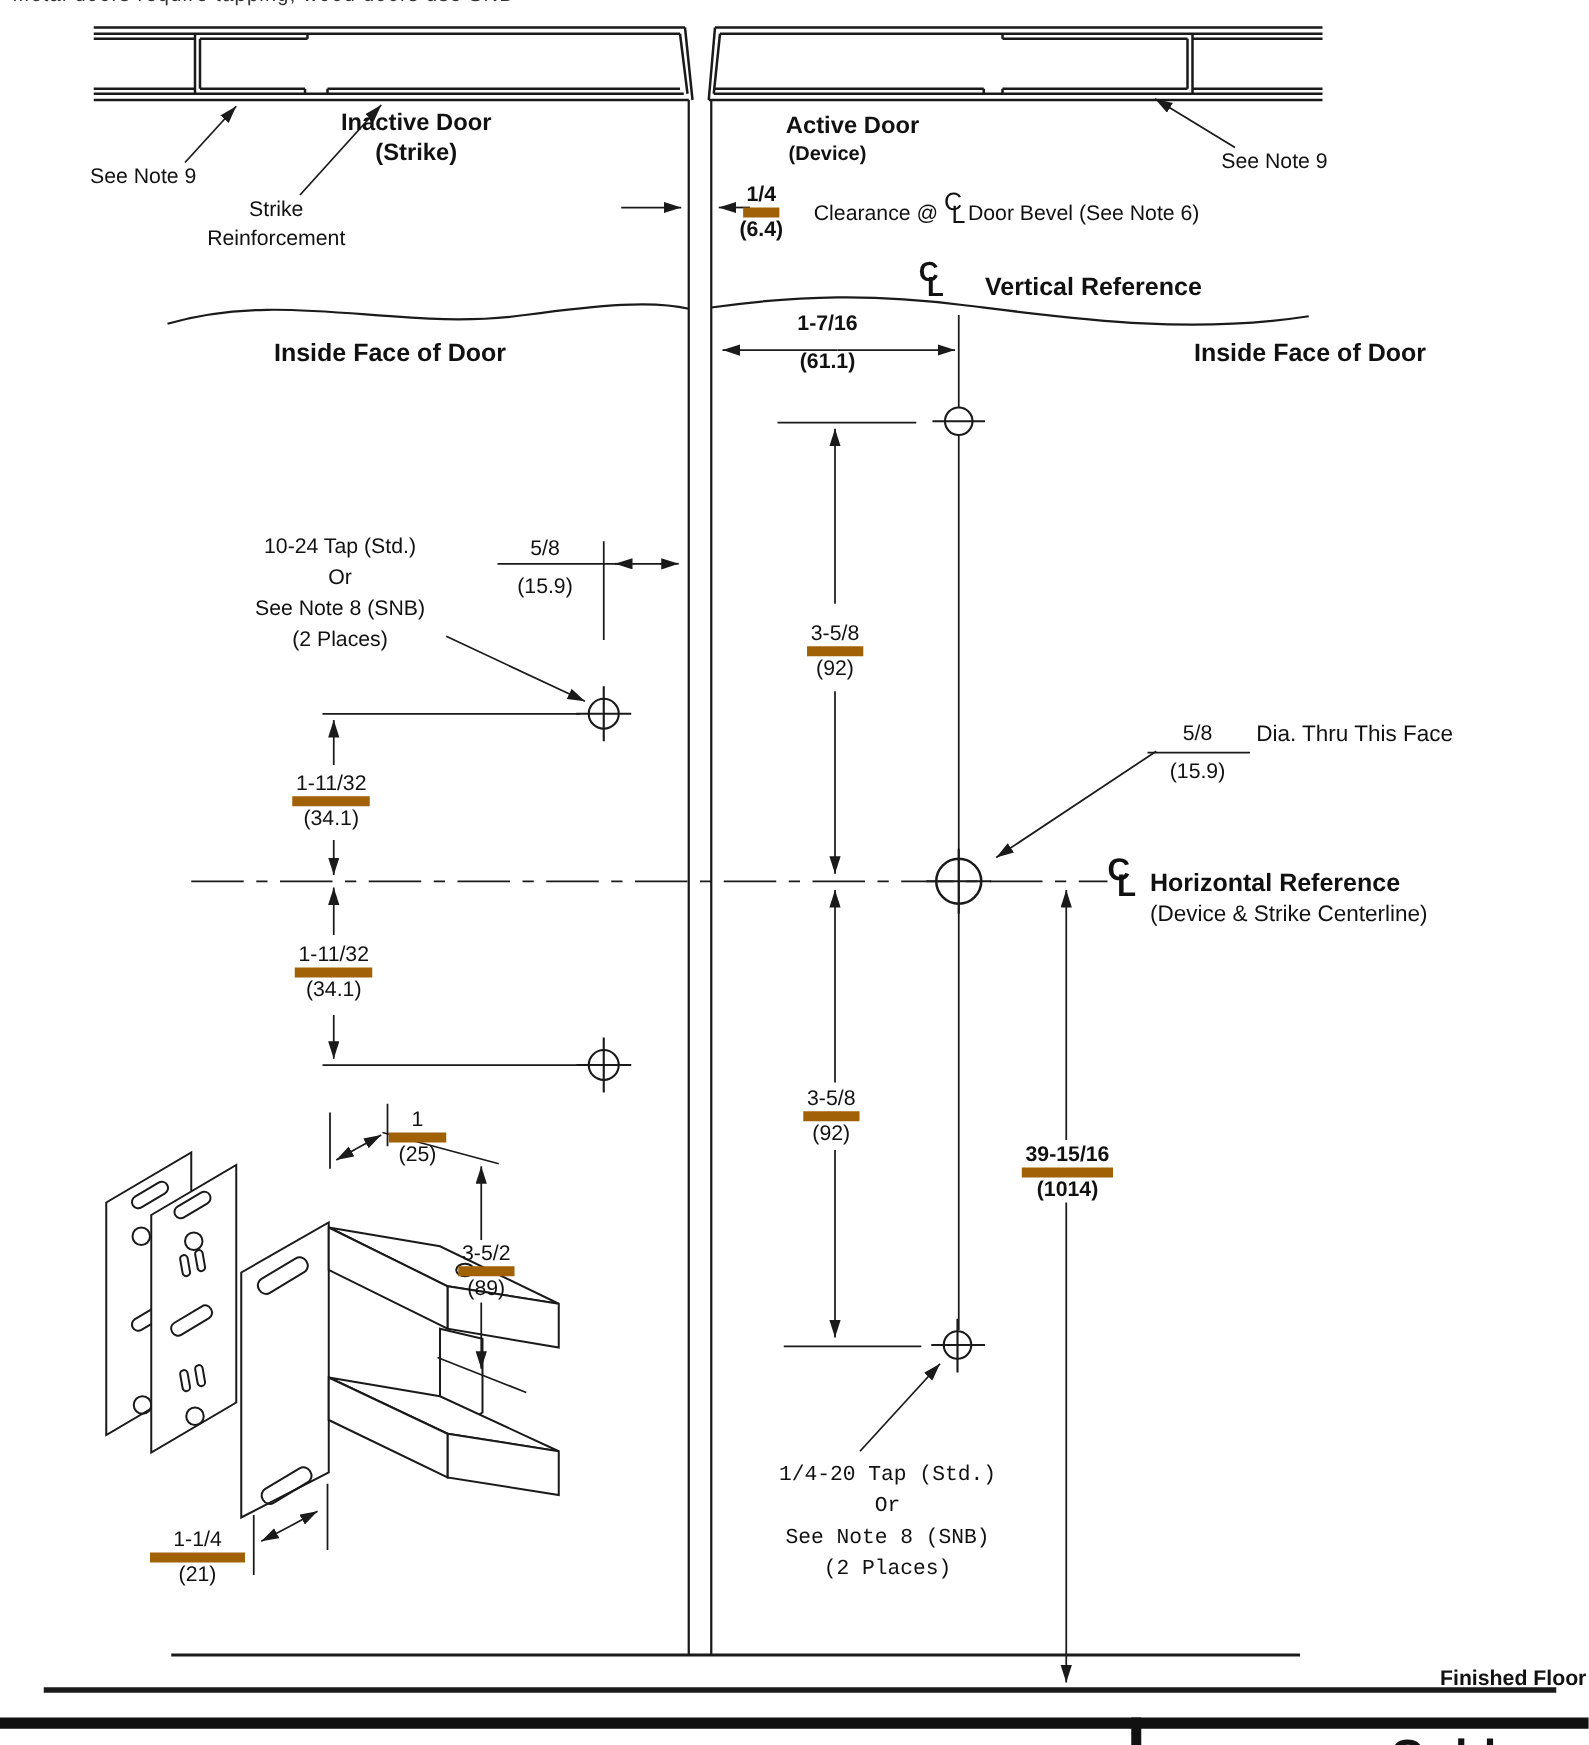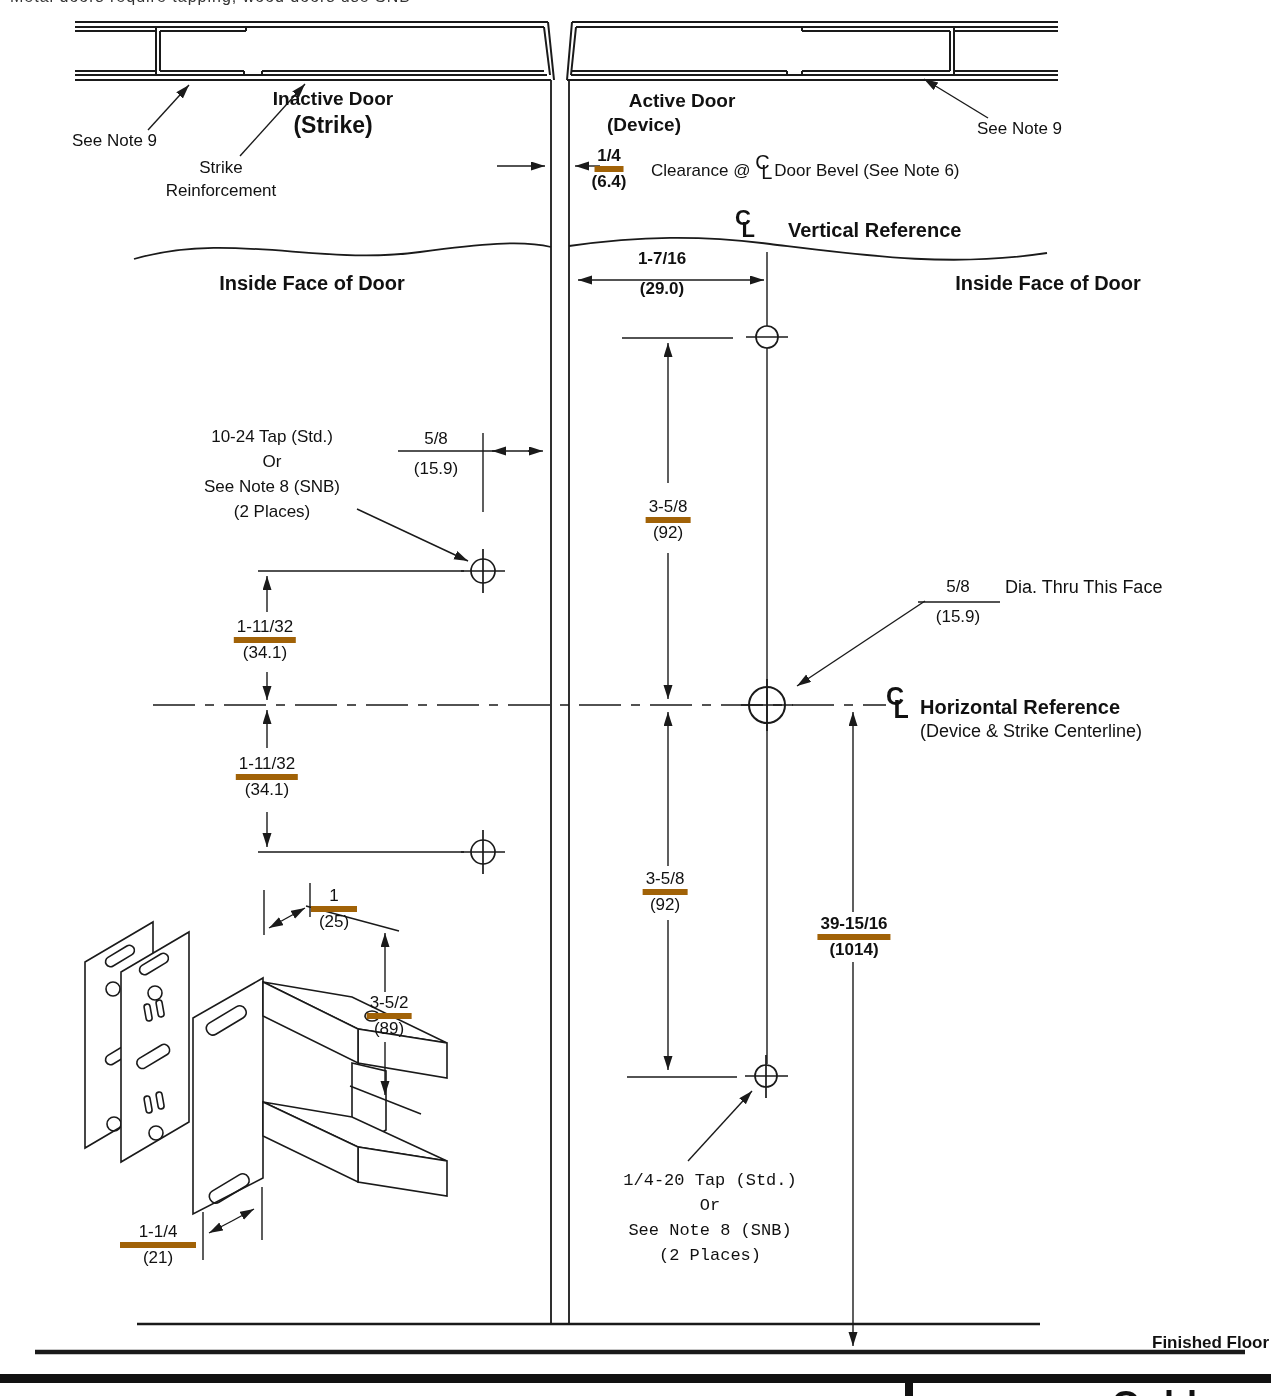--- a/index.html
+++ b/index.html
@@ -4,21 +4,21 @@
 <style>
   html,body{margin:0;padding:0;background:#fff;}
   #page{position:relative;width:1271px;height:1396px;background:#fff;overflow:hidden;
         font-family:"Liberation Sans",sans-serif;color:#111;padding-left:47px;}
   svg{position:absolute;left:0;top:0;}
   .t{position:absolute;white-space:nowrap;color:#111;font-size:17px;line-height:1.2;}
   .b{font-weight:bold;}
   .ctr{transform:translateX(-50%);text-align:center;}
   .frac{position:absolute;transform:translateX(-50%);text-align:center;font-size:17px;line-height:1.15;}
   .frac .in{display:inline-block;padding:0 3px;}
-  .frac.bar .in{border-bottom:6px solid #a16207;}
+  .frac.bar .in{border-bottom:8px solid #a16207;}
   .frac.gap .in{margin-bottom:10px;}
   .frac .mm{display:block;}
   .w44 .in{min-width:40px;}
   .w70 .in{min-width:70px;}
   .clsym{display:inline-block;position:relative;width:.72em;height:1.25em;vertical-align:-0.25em;}
   .clsym .cc{position:absolute;left:0;top:-0.30em;}
   .clsym .ll{position:absolute;left:0.30em;top:0.22em;}
   .note{position:absolute;text-align:center;transform:translateX(-50%);font-size:17px;line-height:25px;}
   .bar-rule{position:absolute;background:#111;}
   .brand{position:absolute;font-weight:bold;font-size:36px;letter-spacing:1px;}
@@ -173,23 +173,23 @@
       <path d="M385,1042 L385,1095" marker-end="url(#ah)"></path>
       <path d="M203,1212 V1260 M262,1187 V1240"></path>
       <path d="M232,1221 L209,1233" marker-end="url(#ah)"></path>
       <path d="M232,1221 L254,1209" marker-end="url(#ah)"></path>
     </g>
   </svg>
 
   <div class="t" style="left:10px;top:-13px;font-size:16px;letter-spacing:1px;color:#333;">Metal doors require tapping; wood doors use SNB</div>
 
   <div class="t b ctr" style="left:333px;top:88px;font-size:19px;">Inactive Door</div>
-  <div class="t b ctr" style="left:333px;top:112px;font-size:23px;">(Strike)</div>
+  <div class="t b ctr" style="left:333px;top:112px;font-size:19px;">(Strike)</div>
   <div class="t b ctr" style="left:682px;top:90px;font-size:19px;">Active Door</div>
-  <div class="t b ctr" style="left:644px;top:114px;font-size:19px;">(Device)</div>
+  <div class="t b ctr" style="left:662px;top:114px;font-size:16px;">(Device)</div>
 
   <div class="t" style="left:72px;top:131px;">See Note 9</div>
   <div class="t" style="left:977px;top:119px;">See Note 9</div>
 
   <div class="t ctr" style="left:221px;top:158px;">Strike</div>
   <div class="t ctr" style="left:221px;top:181px;">Reinforcement</div>
 
   <div class="frac bar b" style="left:609px;top:146px;">
     <span class="in">1/4</span>
     <span class="mm">(6.4)</span>
@@ -203,21 +203,21 @@
   <div class="t b" style="left:735px;top:212px;font-size:22px;">
     <span class="clsym"><span class="cc">C</span><span class="ll">L</span></span>
   </div>
   <div class="t b" style="left:764px;top:218px;font-size:20px;margin-left:24px;">Vertical Reference</div>
 
   <div class="t b ctr" style="left:312px;top:271px;font-size:20px;">Inside Face of Door</div>
   <div class="t b ctr" style="left:1048px;top:271px;font-size:20px;">Inside Face of Door</div>
 
   <div class="frac gap b" style="left:662px;top:249px;">
     <span class="in">1-7/16</span>
-    <span class="mm">(29.0)</span>
+    <span class="mm">(61.1)</span>
   </div>
 
   <div class="note" style="left:272px;top:424px;width:190px;">
     <div>10-24 Tap (Std.)</div>
     <div>Or</div>
     <div>See Note 8 (SNB)</div>
     <div>(2 Places)</div>
   </div>
 
   <div class="frac gap" style="left:436px;top:429px;">

